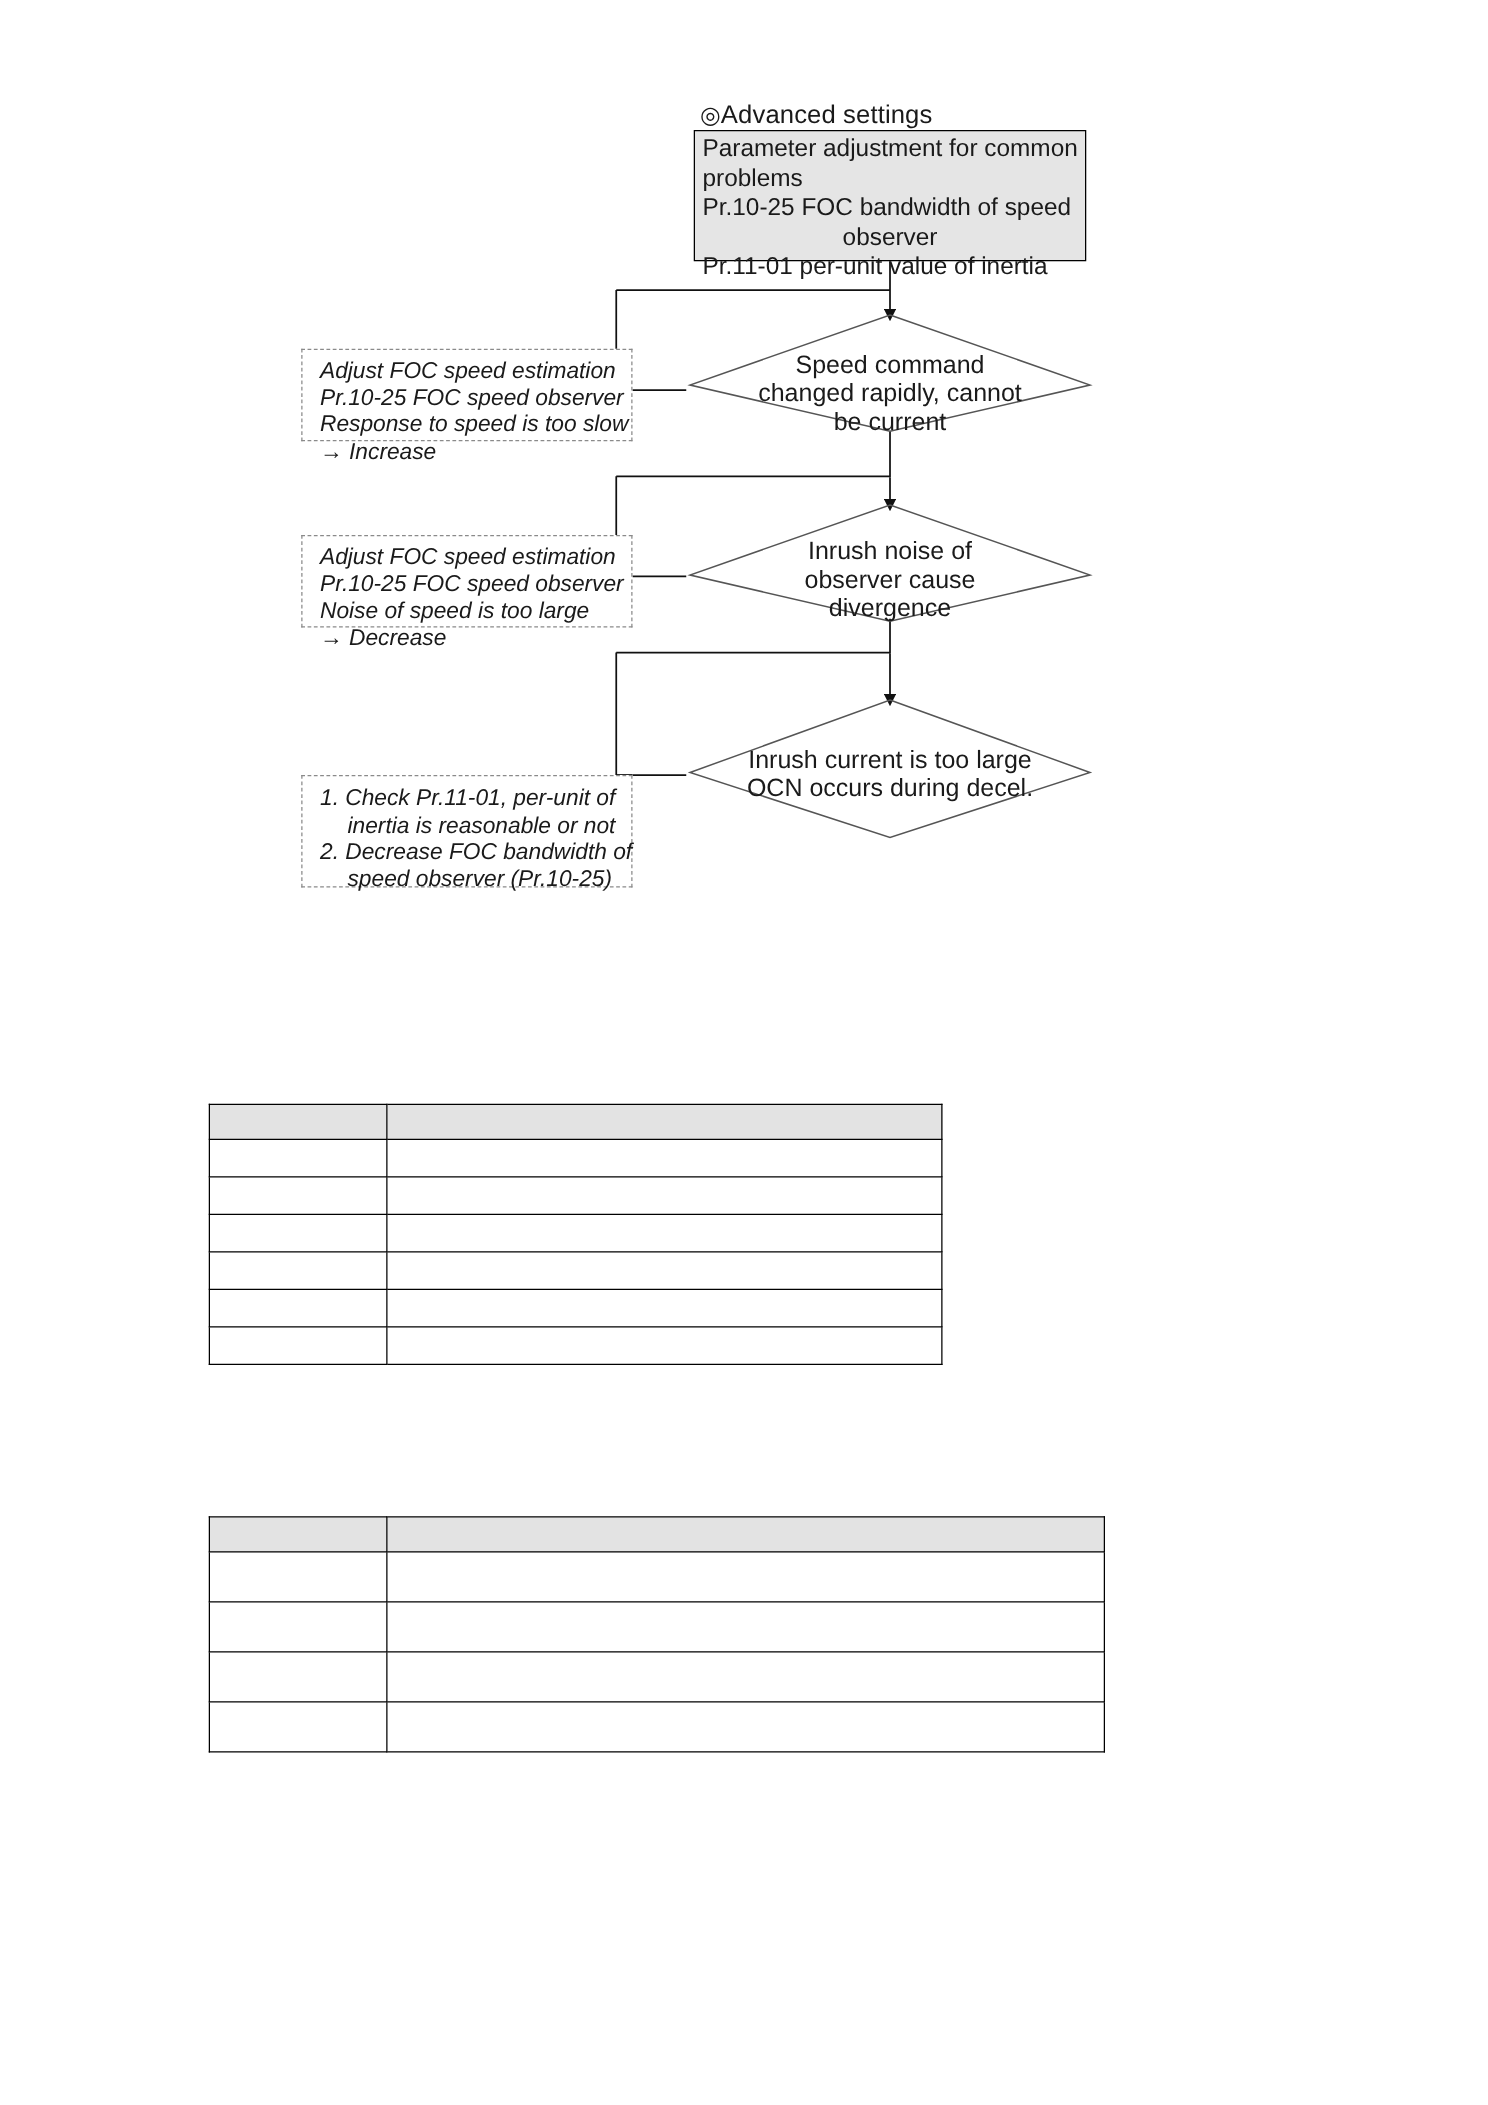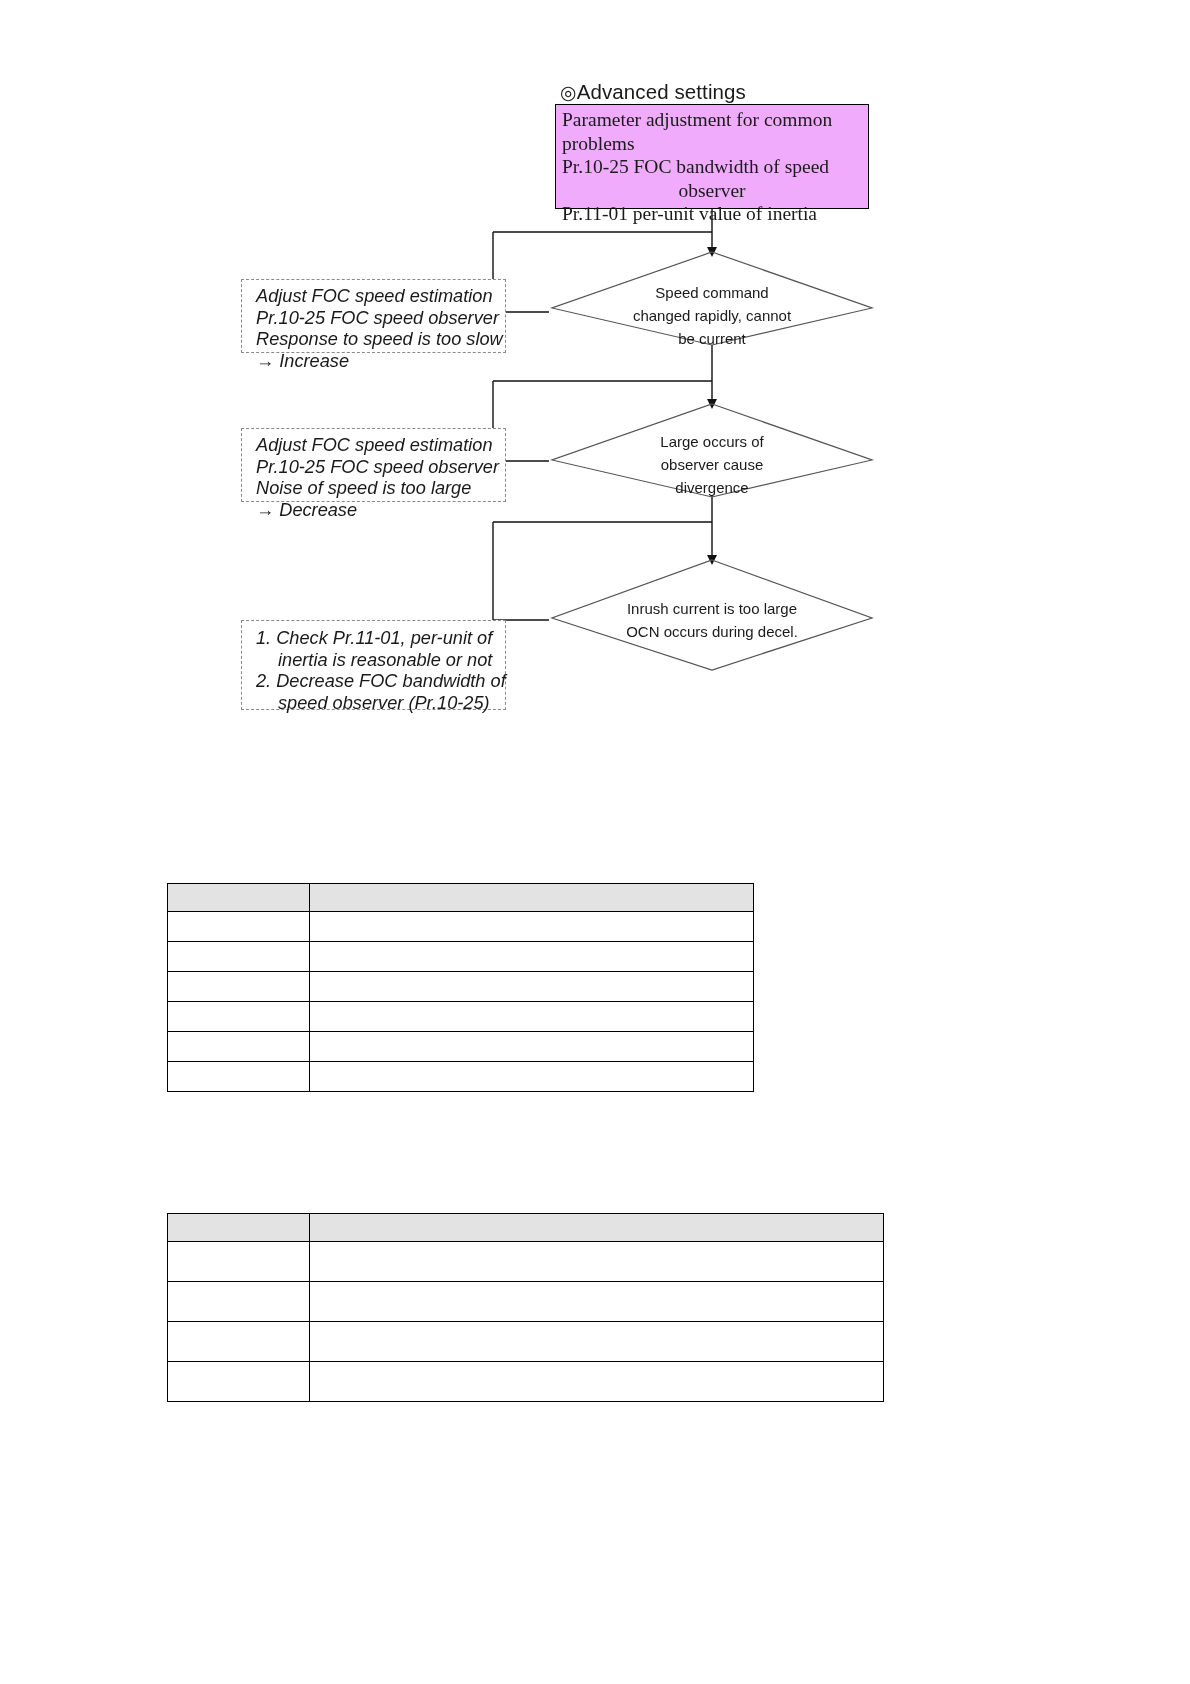--- a/index.html
+++ b/index.html
@@ -12,43 +12,42 @@
   .fc svg{position:absolute;left:0;top:0;width:1190px;height:720px;overflow:visible;}
 
   .adv-head{
     position:absolute;left:536px;top:80px;
     font-size:20.5px;letter-spacing:.1px;white-space:nowrap;
   }
   .adv-head .bullet{font-size:19px;}
 
   .solid-box{
     position:absolute;left:531px;top:104px;width:314px;height:105px;
-    border:1.4px solid #000;background:#f0abfc;box-sizing:border-box;
+    border:1.4px solid #000;background:#e5e5e5;box-sizing:border-box;
     padding:3px 6px 0 6px;
-    font-family:Liberation Serif, serif;
   }
   .solid-box .ln{font-size:19.5px;line-height:23.5px;white-space:nowrap;}
   .solid-box .ln.center{text-align:center;}
 
   .dash-box{
     position:absolute;border:1.3px dashed #8a8a8a;background:#fff;
     box-sizing:border-box;
     font-style:italic;
   }
   .dash-box .ln{font-size:18.2px;line-height:21.5px;white-space:nowrap;}
   .dash-box.indent .ln{padding-left:14px;}
   .dash-box .ln.sub{padding-left:36px;}
   .dash-box .ln.arrow{padding-left:14px;}
 
   .db1{left:217px;top:279px;width:265px;height:74px;padding:6px 0 0 0;}
   .db2{left:217px;top:428px;width:265px;height:74px;padding:6px 0 0 0;}
   .db3{left:217px;top:620px;width:265px;height:90px;padding:7px 0 0 0;}
 
   .dia-txt{
-    position:absolute;text-align:center;font-size:15px;line-height:23px;
+    position:absolute;text-align:center;font-size:20px;line-height:23px;
     white-space:nowrap;
   }
 
   
   .tbl{position:absolute;border-collapse:collapse;}
   .tbl td{border:1.3px solid #000;background:#fff;padding:0;}
   .tbl tr.hdr td{background:#e3e3e3;}
 
   .tbl1{left:143px;top:883px;}
   .tbl1 td.c1{width:141px;}
@@ -142,21 +141,21 @@
       <div class="ln sub">speed observer (Pr.10-25)</div>
     </div>
 
     <div class="dia-txt" style="left:528px;top:281px;width:320px;">
       <div>Speed command</div>
       <div>changed rapidly, cannot</div>
       <div>be current</div>
     </div>
 
     <div class="dia-txt" style="left:528px;top:430px;width:320px;">
-      <div>Large occurs of</div>
+      <div>Inrush noise of</div>
       <div>observer cause</div>
       <div>divergence</div>
     </div>
 
     <div class="dia-txt" style="left:528px;top:597px;width:320px;">
       <div>Inrush current is too large</div>
       <div>OCN occurs during decel.</div>
     </div>
 
   </div>

